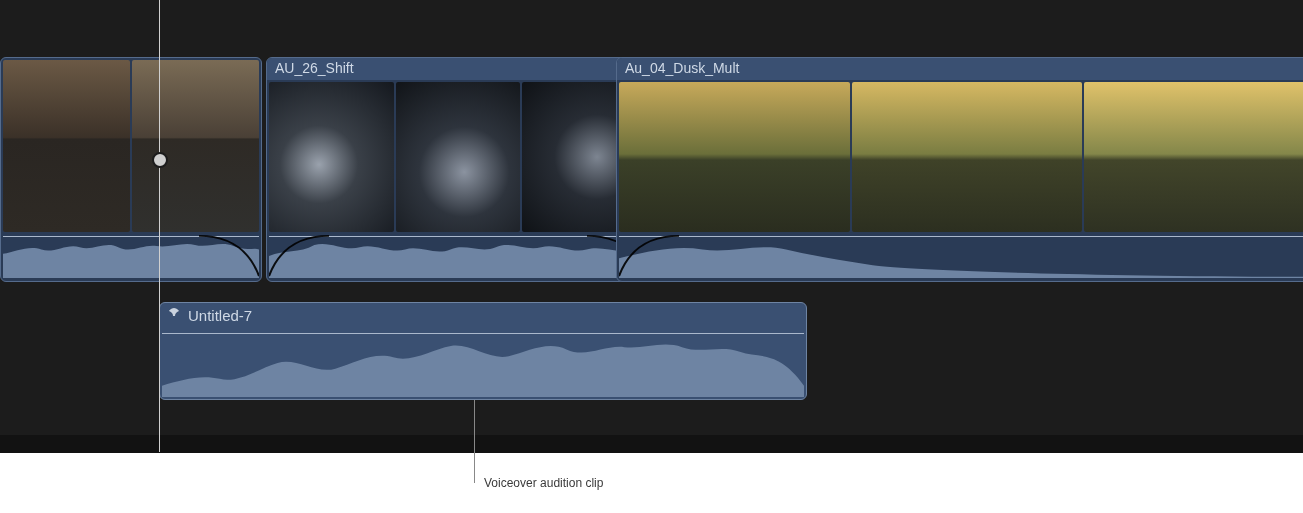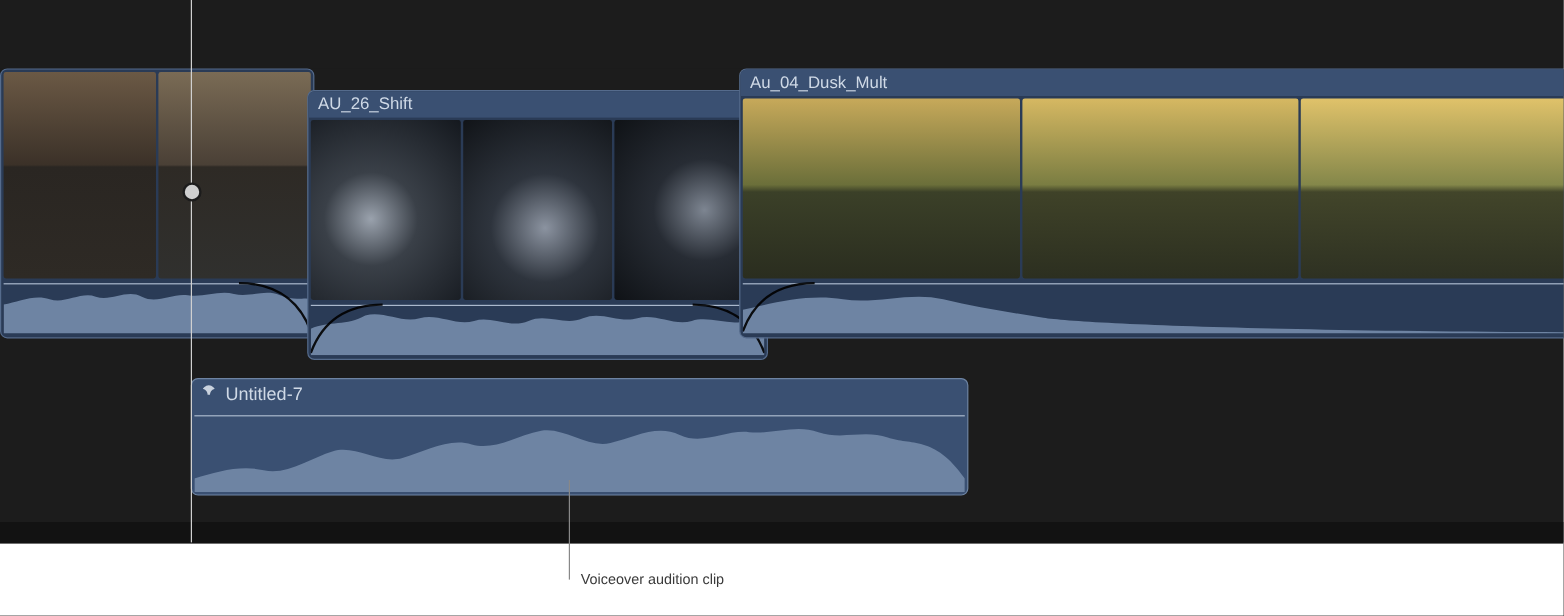--- a/index.html
+++ b/index.html
@@ -87,21 +87,21 @@
     width: 60px;
     height: 100%;
     pointer-events: none;
   }
   .fade-curve svg { width:100%; height:100%; }
   .fade-stroke { stroke: #000; stroke-width: 2; fill: none; opacity: .9; }
   
   .audio-track {
     position: absolute;
     left: 0;
-    top: 315px;
+    top: 302px;
     width: 100%;
     height: 98px;
     padding-left: 44px;
   }
   .audio-clip {
     position: absolute;
     top: 0;
     height: 98px;
     background: #3a5072;
     border: 1px solid #6e84a3;
@@ -194,21 +194,21 @@
           <path class="wave-fill" d="M0,40 L0,18 C5,16 10,10 15,14 C20,18 25,8 30,12 C35,16 40,6 45,12 C50,18 55,9 60,11 C65,13 70,7 75,10 C80,13 85,6 90,11 C95,16 98,12 100,14 L100,40 Z"></path>
         </svg>
         <div class="fade-curve" style="right:0;">
           <svg viewBox="0 0 60 46" preserveAspectRatio="none">
             <path class="fade-stroke" d="M0,2 Q45,2 60,44"></path>
           </svg>
         </div>
       </div>
     </div>
 
-    <div class="video-clip" style="left:256px; width:384px;margin-top:18px;">
+    <div class="video-clip" style="left:266px; width:384px;">
       <div class="clip-header">AU_26_Shift</div>
       <div class="thumbs">
         <div class="thumb" style="background:radial-gradient(circle at 40% 55%,#9aa2ad 0%,#3a4048 35%,#14181e 100%);"></div>
         <div class="thumb" style="background:radial-gradient(circle at 55% 60%,#8b93a0 0%,#2e343d 40%,#111418 100%);"></div>
         <div class="thumb" style="background:radial-gradient(circle at 60% 50%,#7d8591 0%,#272c34 40%,#0f1216 100%);"></div>
       </div>
       <div class="waveform-area">
         <div class="wave-line"></div>
         <svg viewBox="0 0 100 40" preserveAspectRatio="none">
           <path class="wave-fill" d="M0,40 L0,20 C4,14 8,18 12,10 C16,6 20,16 24,12 C28,8 32,18 36,14 C40,10 44,20 48,14 C52,8 56,18 60,12 C64,6 68,16 72,12 C76,8 80,18 84,14 C88,10 92,18 96,14 L100,16 L100,40 Z"></path>

